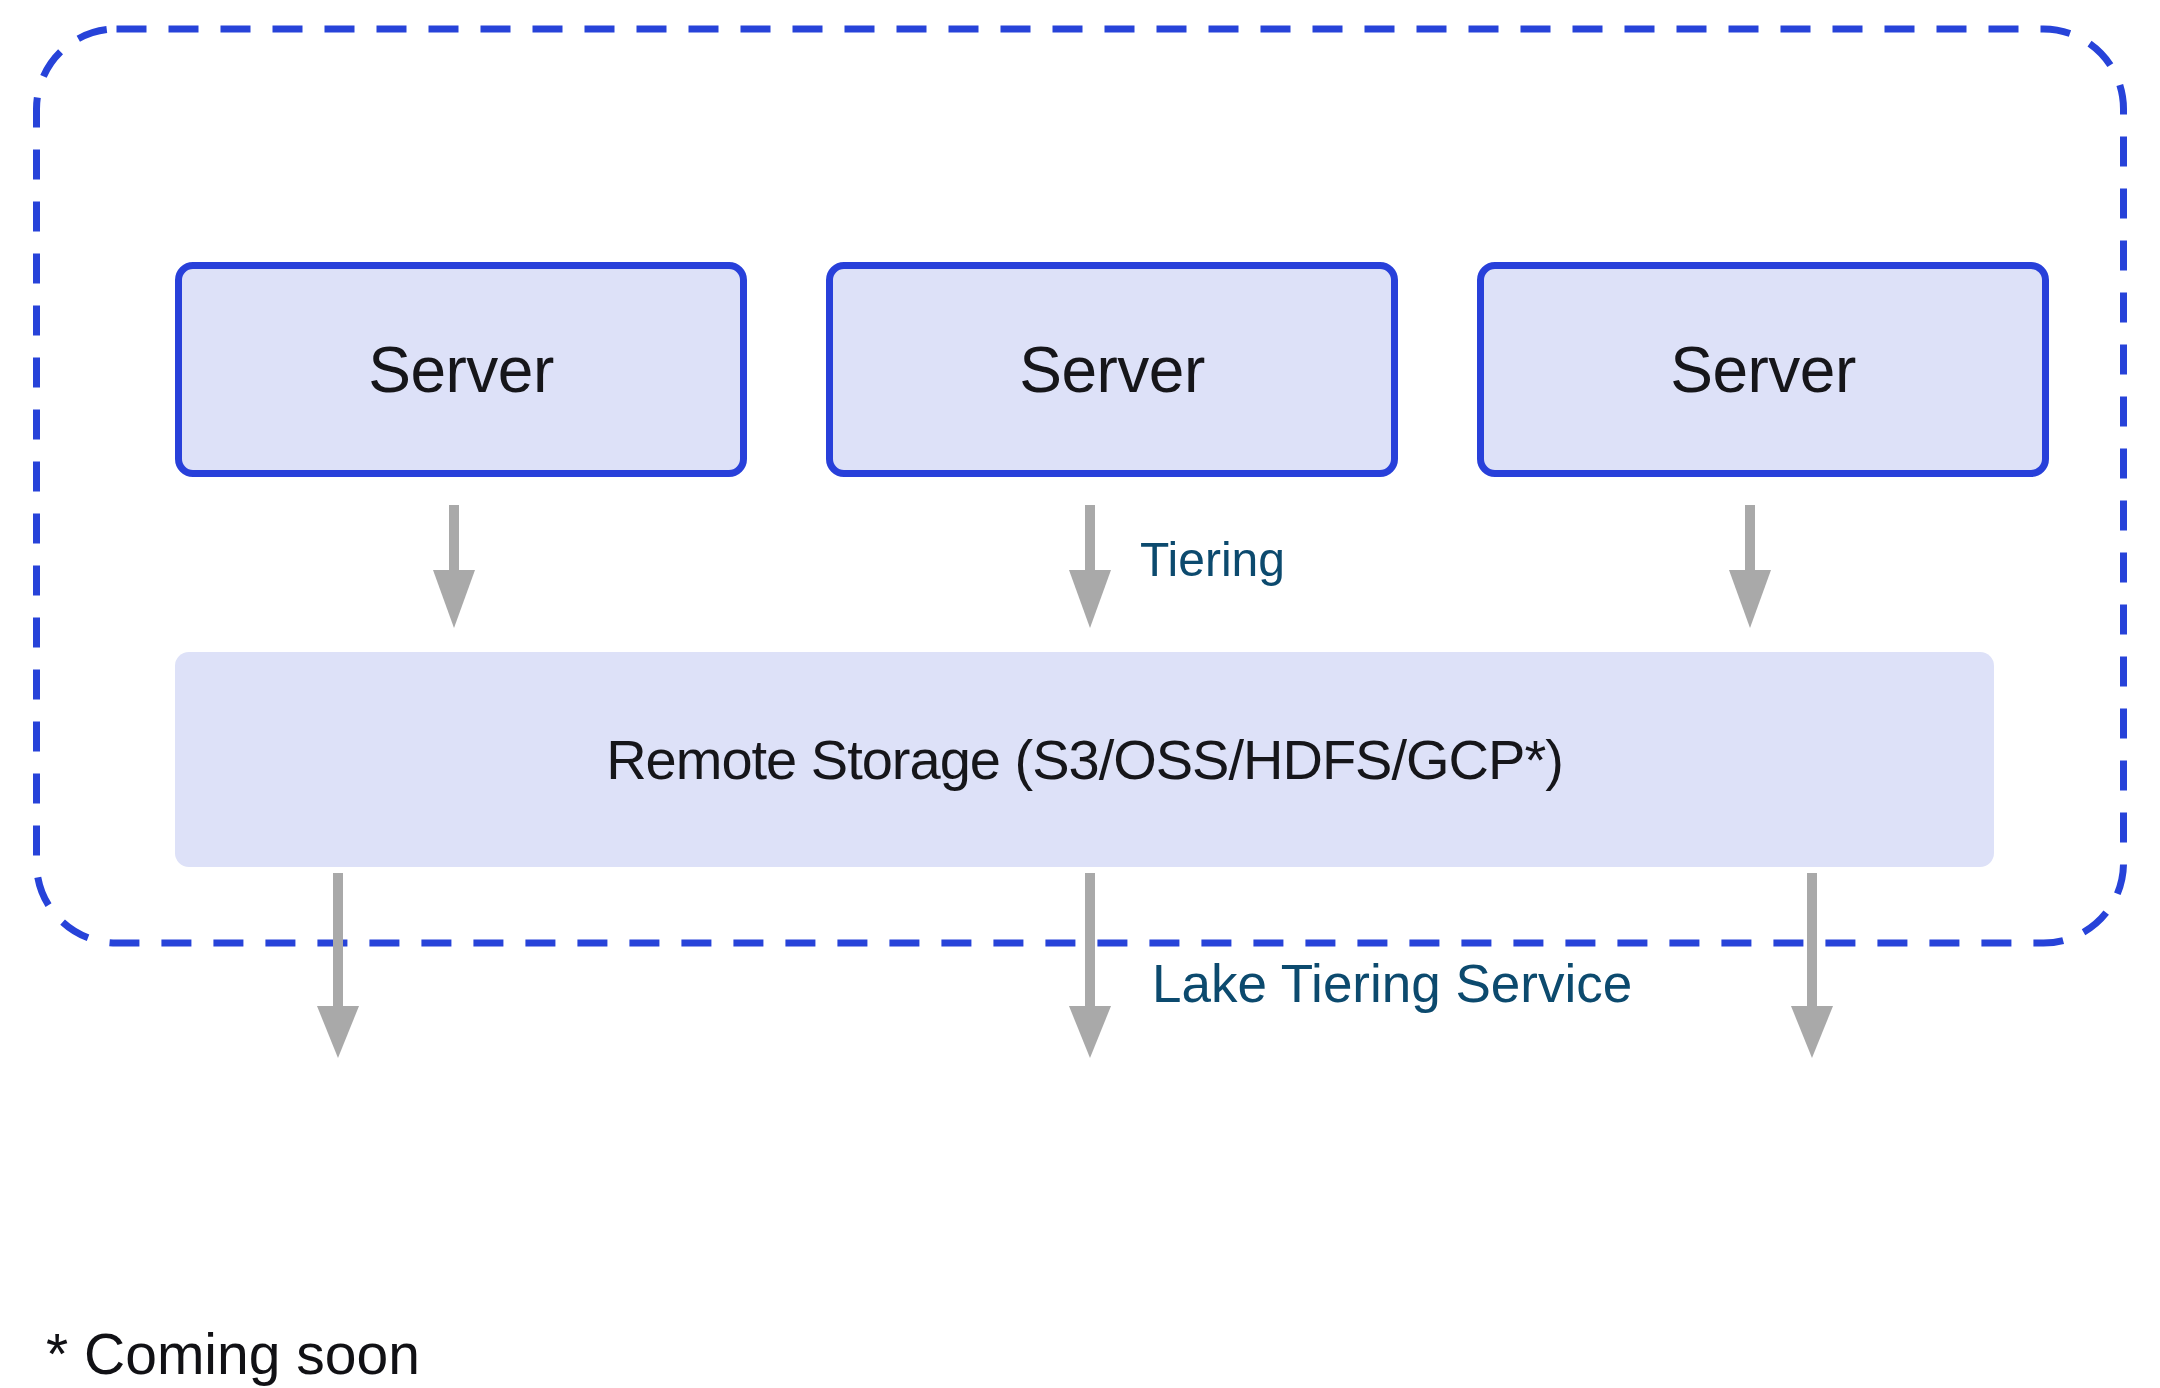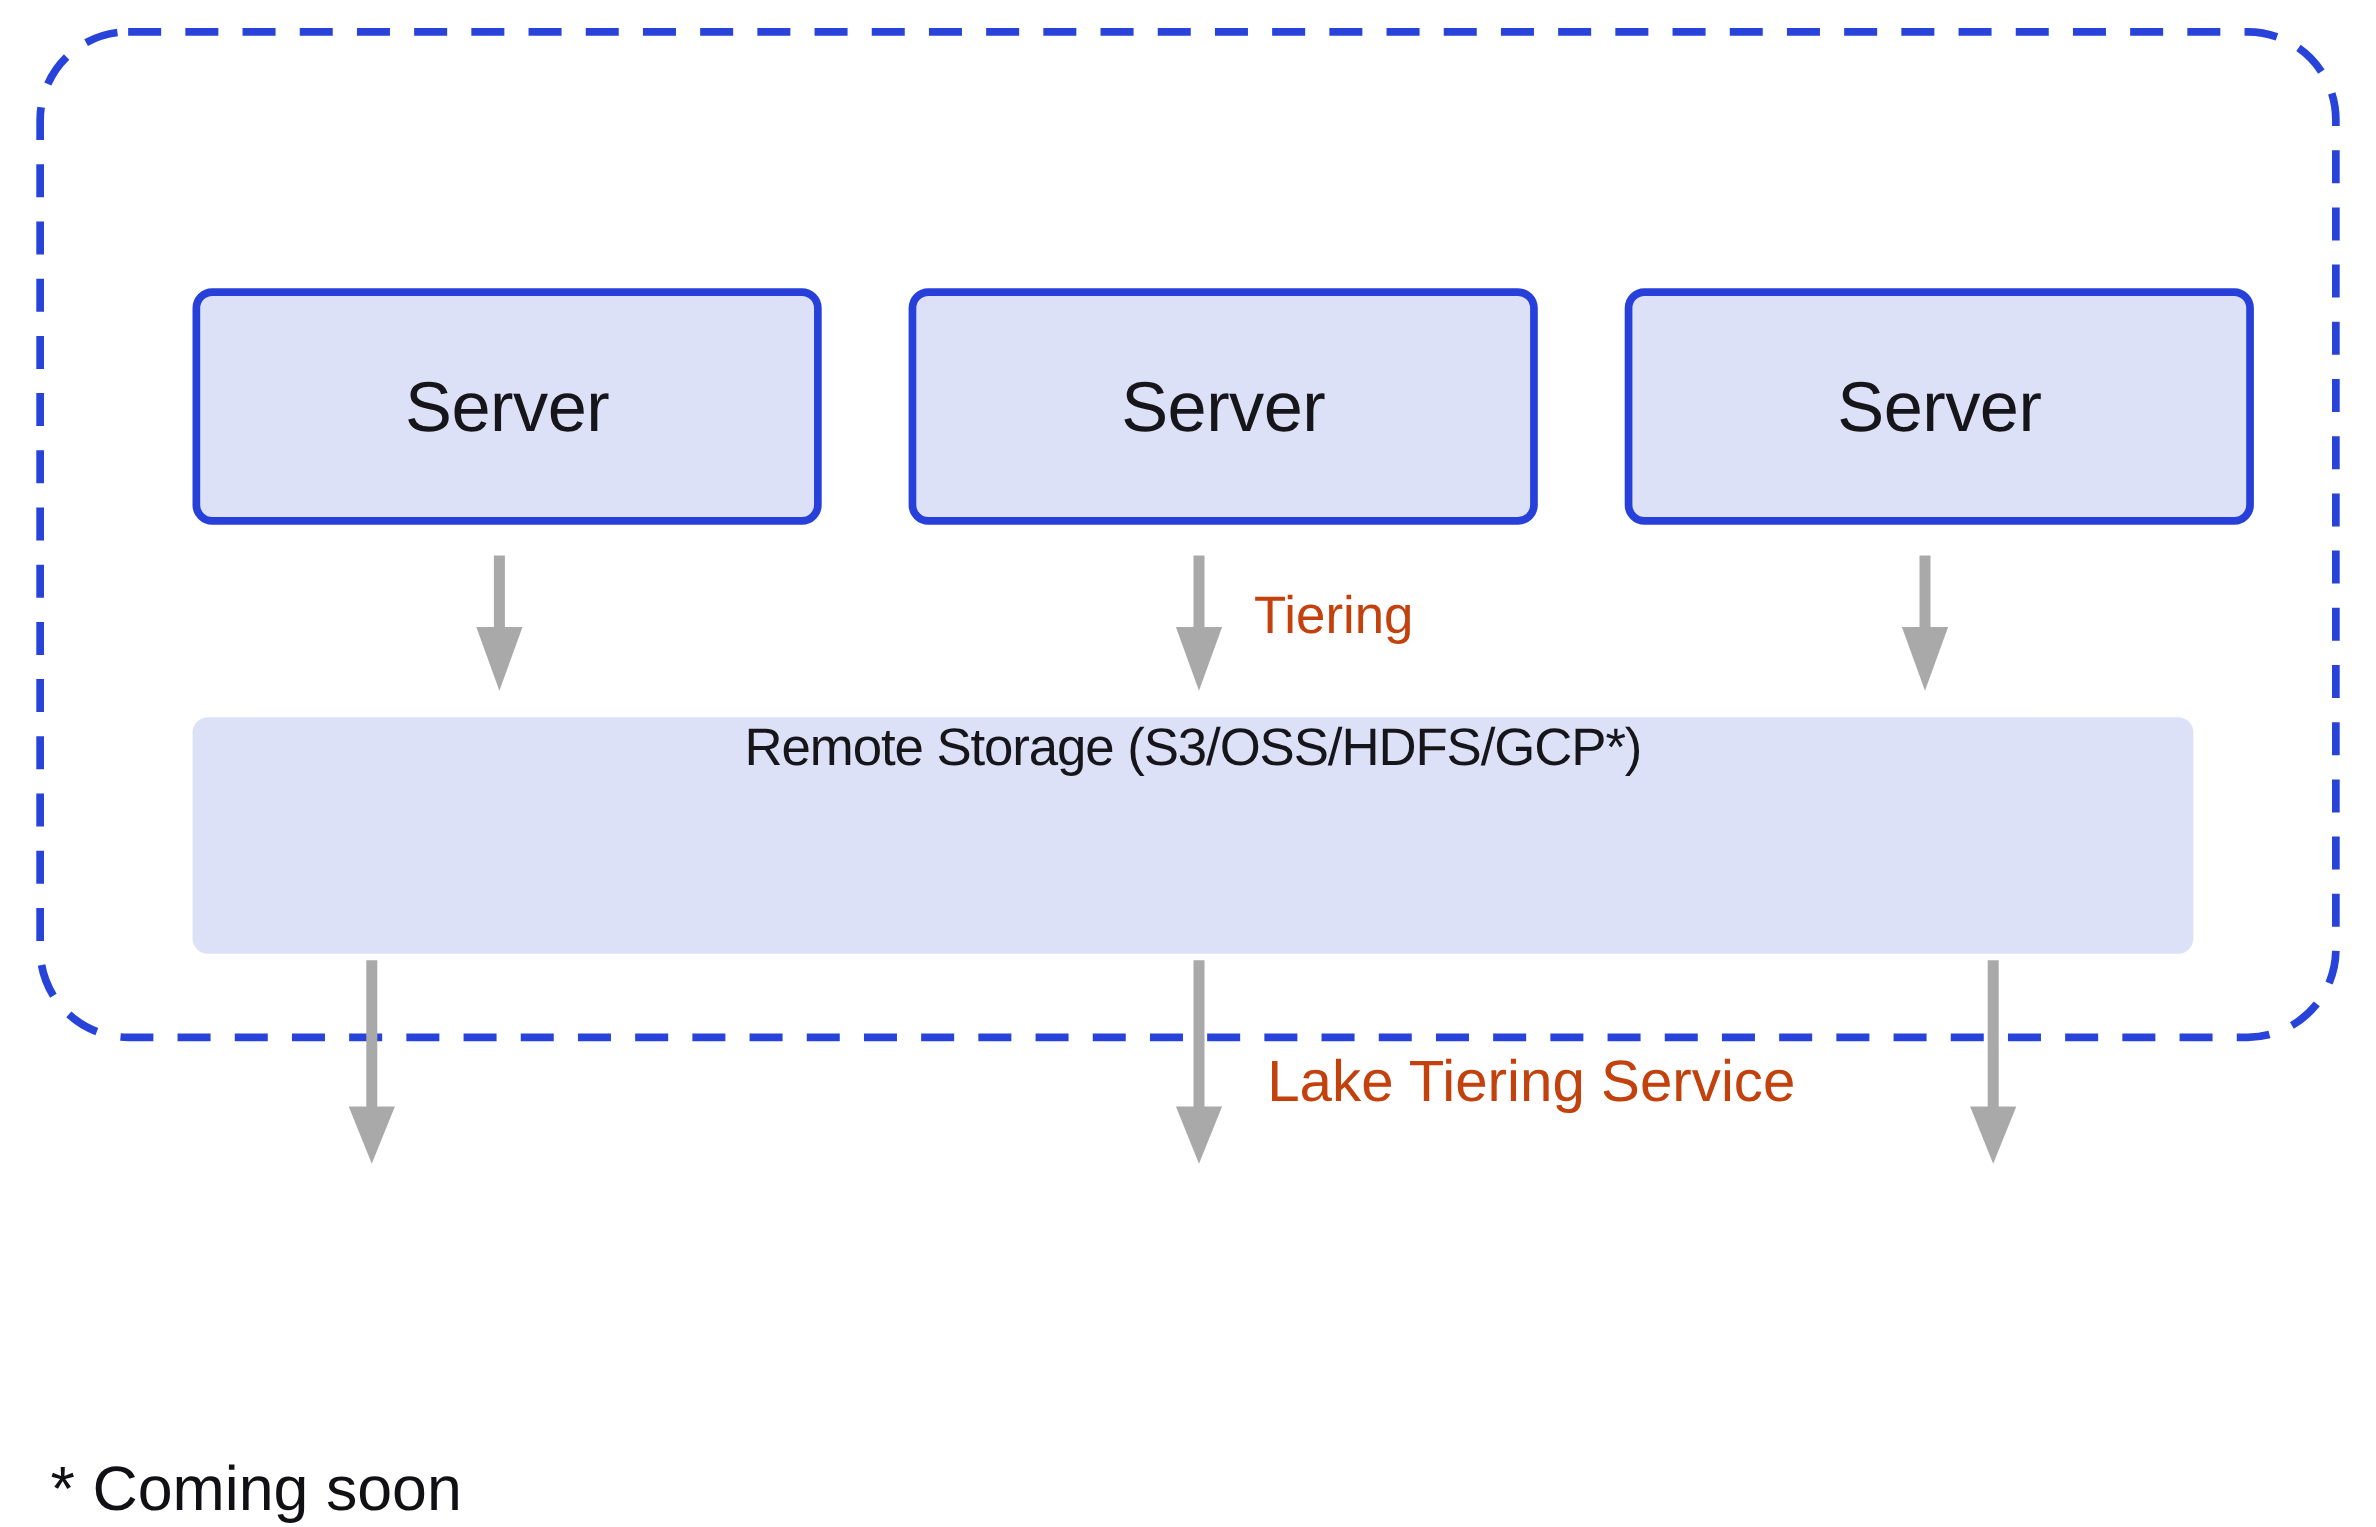--- a/index.html
+++ b/index.html
@@ -40,40 +40,40 @@
   }
   .server-1 { left: 175px; }
   .server-2 { left: 826px; }
   .server-3 { left: 1477px; }
   .remote-box {
     position: absolute;
     left: 175px; top: 652px;
     width: 1819px; height: 215px;
     background: #dde1f8;
     border-radius: 14px;
-    display: flex; justify-content: center;
-    font-size: 48px;
+    display: flex; align-items: center; justify-content: center;
+    font-size: 56px;
     letter-spacing: -1px;
     white-space: pre;
   }
   .lakehouse-box {
     position: absolute;
     left: 38px; top: 1075px;
     width: 2084px; height: 217px;
     background: #2b42d8;
     border-radius: 14px;
     display: flex; align-items: center; justify-content: center;
     color: #ffffff;
     font-size: 68px;
     letter-spacing: -1px;
     white-space: pre;
   }
   .gray-label {
     position: absolute;
-    color: #c2410c;
+    color: #0c4a6e;
     line-height: 1;
     white-space: nowrap;
   }
   .tiering-label { left: 1140px; top: 536px; font-size: 48px; }
   .lake-tiering-label { left: 1152px; top: 957px; font-size: 53px; }
   .footnote {
     position: absolute;
     left: 46px; top: 1326px;
     font-size: 57px;
     line-height: 1;

